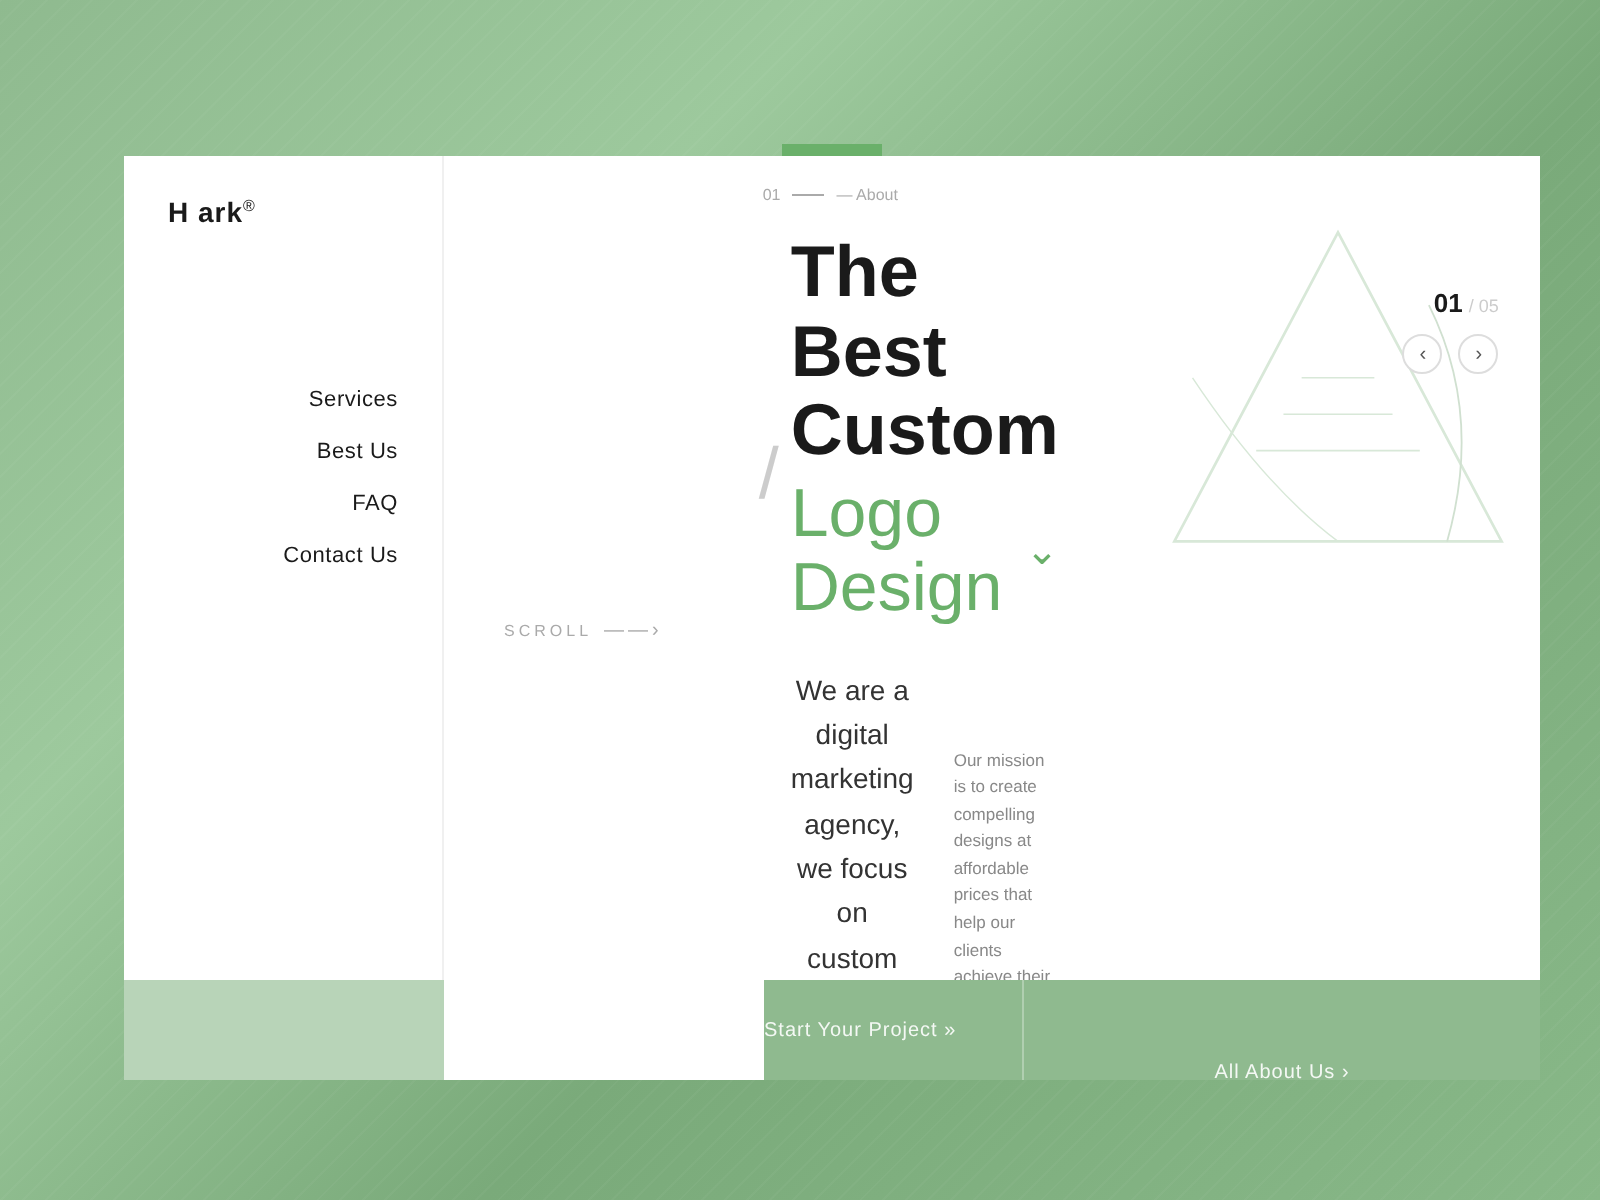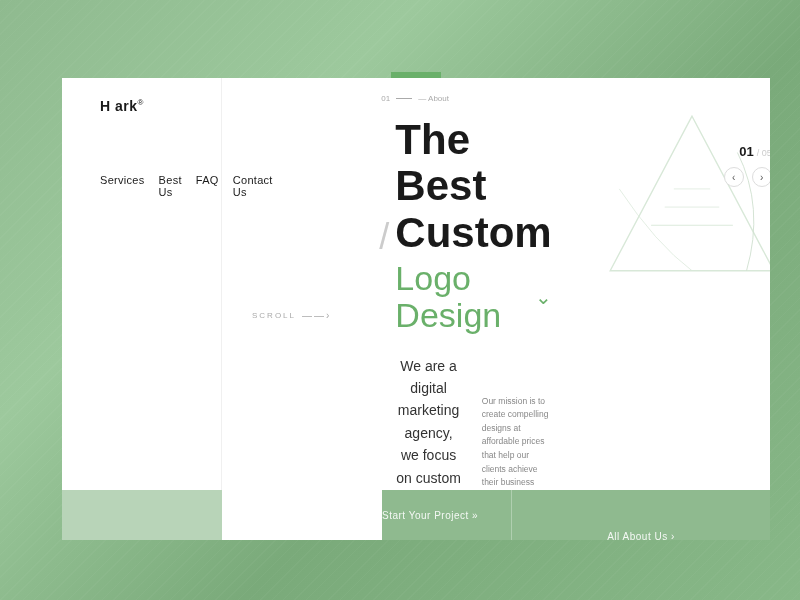--- a/index.html
+++ b/index.html
@@ -40,44 +40,46 @@
       flex-direction: row;
     }
 
     
     .sidebar {
       width: 160px;
       min-width: 160px;
       background: #fff;
       display: flex;
       flex-direction: column;
-      padding: 20px 0 0 16px;
+      padding: 20px 0 0 0;
       border-right: 1px solid #f0f0f0;
       position: relative;
+      gap: 20px;
     }
 
     .logo {
       font-size: 14px;
       font-weight: 700;
       color: #1a1a1a;
       padding: 0 22px;
       margin-bottom: 60px;
       letter-spacing: 0.5px;
     }
 
     .logo sup {
       font-size: 8px;
       font-weight: 400;
     }
 
     .nav-menu {
       display: flex;
-      flex-direction: row;
+      flex-direction: column;
       gap: 14px;
       padding: 0 22px;
+      align-items: flex-end;
     }
 
     .nav-item {
       font-size: 11px;
       color: #1a1a1a;
       cursor: pointer;
       font-weight: 500;
       letter-spacing: 0.3px;
     }
 
@@ -173,21 +175,21 @@
       font-size: 36px;
       font-weight: 100;
       position: absolute;
       left: 28px;
       top: 50%;
       transform: translateY(-90px);
       line-height: 1;
     }
 
     .hero-title {
-      font-size: 42px;
+      font-size: 36px;
       font-weight: 800;
       color: #1a1a1a;
       line-height: 1.1;
       margin-bottom: 4px;
       padding-left: 14px;
     }
 
     .hero-title-green {
       font-size: 34px;
       font-weight: 400;

